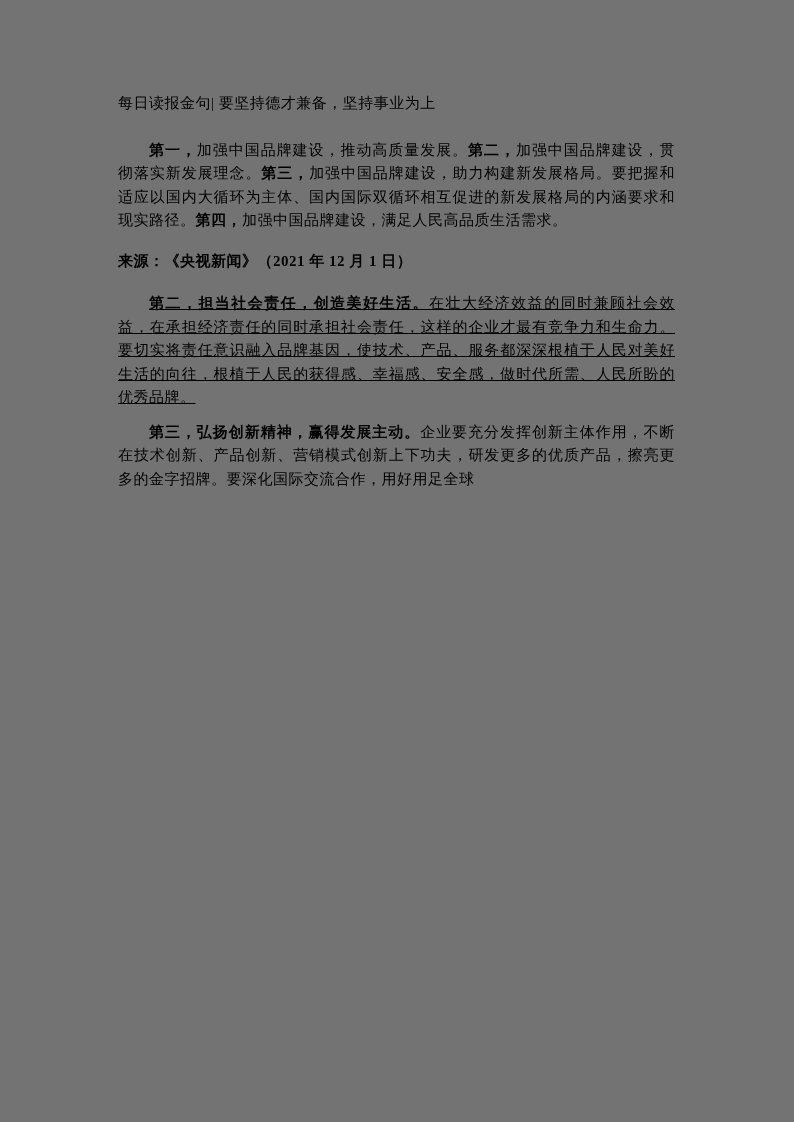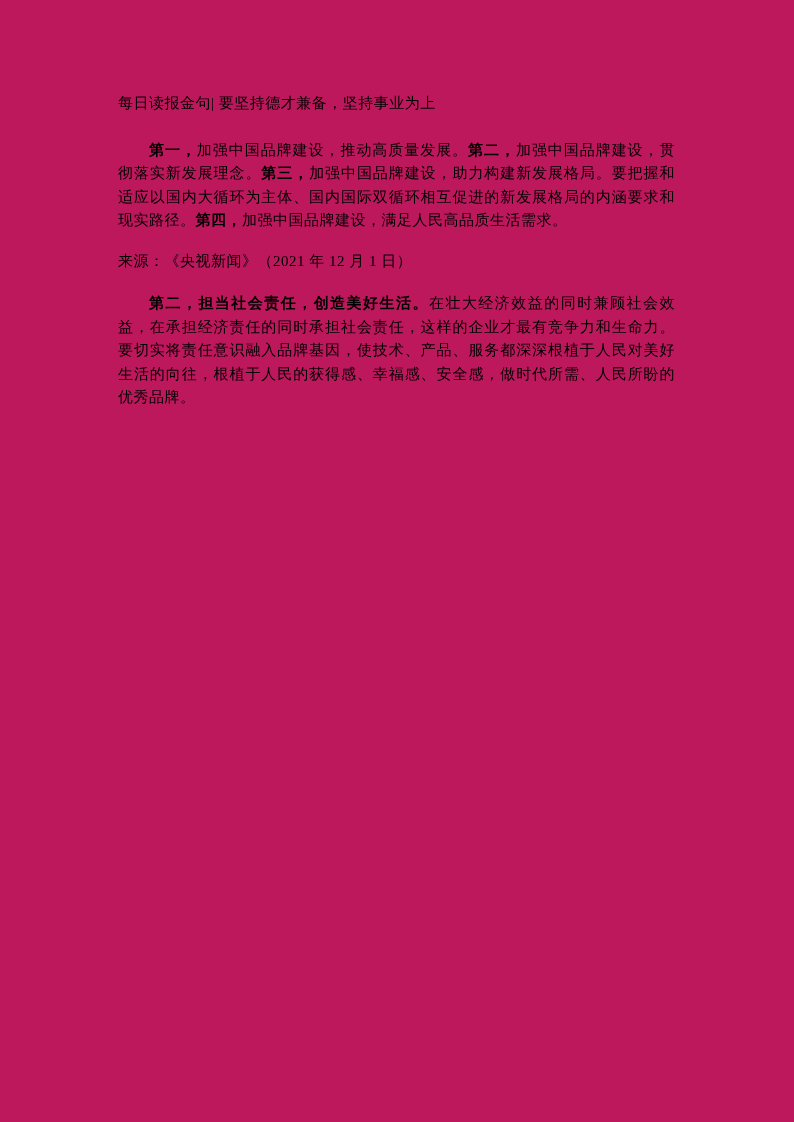--- a/index.html
+++ b/index.html
@@ -10,21 +10,21 @@
     width: 794px;
     height: 1122px;
     background: #ffffff;
     overflow: hidden;
   }
   .page {
     box-sizing: border-box;
     width: 794px;
     height: 1122px;
     padding: 92px 119px 0 118px;
-    background: #be185d;
+    background: #737373;
     color: #000000;
     font-family: "Liberation Serif", "DejaVu Serif", serif;
   }
   .para {
     margin: 0;
     font-size: 15px;
     line-height: 23.5px;
     text-align: justify;
     text-align-last: left;
     letter-spacing: 0.5px;
@@ -36,28 +36,29 @@
   .seg.bold {
     font-weight: 700;
   }
   
   p[data-name="greeting-line"]                    { margin-bottom: 23px; }
   p[data-name="proverb-line"]                     { margin-bottom: 17px; }
   p[data-name="paragraph-brand-overview"]         { margin-bottom: 14px; }
   p[data-name="paragraph-four-points"]            { margin-bottom: 17px; }
   p[data-name="paragraph-legal-environment"]      { margin-bottom: 14px; }
   p[data-name="attribution-line"]                 { margin-bottom: 22px; }
-  p[data-name="source-line"]                      { margin-bottom: 19px; }
+  p[data-name="source-line"]                      { margin-bottom: 19px; font-weight: bold; }
   p[data-name="paragraph-new-era"]                { margin-bottom: 21px; }
-  p[data-name="paragraph-social-responsibility"]  { margin-bottom: 11px; }
+  p[data-name="paragraph-social-responsibility"]  { margin-bottom: 11px; text-decoration: underline; }
   p[data-name="paragraph-innovation"]             { margin-bottom: 0; }
 </style>
 </head>
 <body>
 
 <div class="page" data-name="document-page">
   <div data-name="document-body">
       <p class="para" data-name="greeting-line"><span class="seg" data-name="text-segment">每日读报金句| 要坚持德才兼备，坚持事业为上</span></p>
       <p class="para indent" data-name="paragraph-four-points"><span class="seg bold" data-name="bold-text-segment">第一，</span><span class="seg" data-name="text-segment">加强中国品牌建设，推动高质量发展。</span><span class="seg bold" data-name="bold-text-segment">第二，</span><span class="seg" data-name="text-segment">加强中国品牌建设，贯彻落实新发展理念。</span><span class="seg bold" data-name="bold-text-segment">第三，</span><span class="seg" data-name="text-segment">加强中国品牌建设，助力构建新发展格局。要把握和适应以国内大循环为主体、国内国际双循环相互促进的新发展格局的内涵要求和现实路径。</span><span class="seg bold" data-name="bold-text-segment">第四，</span><span class="seg" data-name="text-segment">加强中国品牌建设，满足人民高品质生活需求。</span></p>
       <p class="para" data-name="source-line"><span class="seg" data-name="text-segment">来源：《央视新闻》（2021 年 12 月 1 日）</span></p>
       <p class="para indent" data-name="paragraph-social-responsibility"><span class="seg bold" data-name="bold-text-segment">第二，担当社会责任，创造美好生活。</span><span class="seg" data-name="text-segment">在壮大经济效益的同时兼顾社会效益，在承担经济责任的同时承担社会责任，这样的企业才最有竞争力和生命力。要切实将责任意识融入品牌基因，使技术、产品、服务都深深根植于人民对美好生活的向往，根植于人民的获得感、幸福感、安全感，做时代所需、人民所盼的优秀品牌。</span></p>
+      <p class="para indent" data-name="paragraph-innovation"><span class="seg bold" data-name="bold-text-segment">第三，弘扬创新精神，赢得发展主动。</span><span class="seg" data-name="text-segment">企业要充分发挥创新主体作用，不断在技术创新、产品创新、营销模式创新上下功夫，研发更多的优质产品，擦亮更多的金字招牌。要深化国际交流合作，用好用足全球</span></p>
     </div>
 </div>
 
 </body></html>

